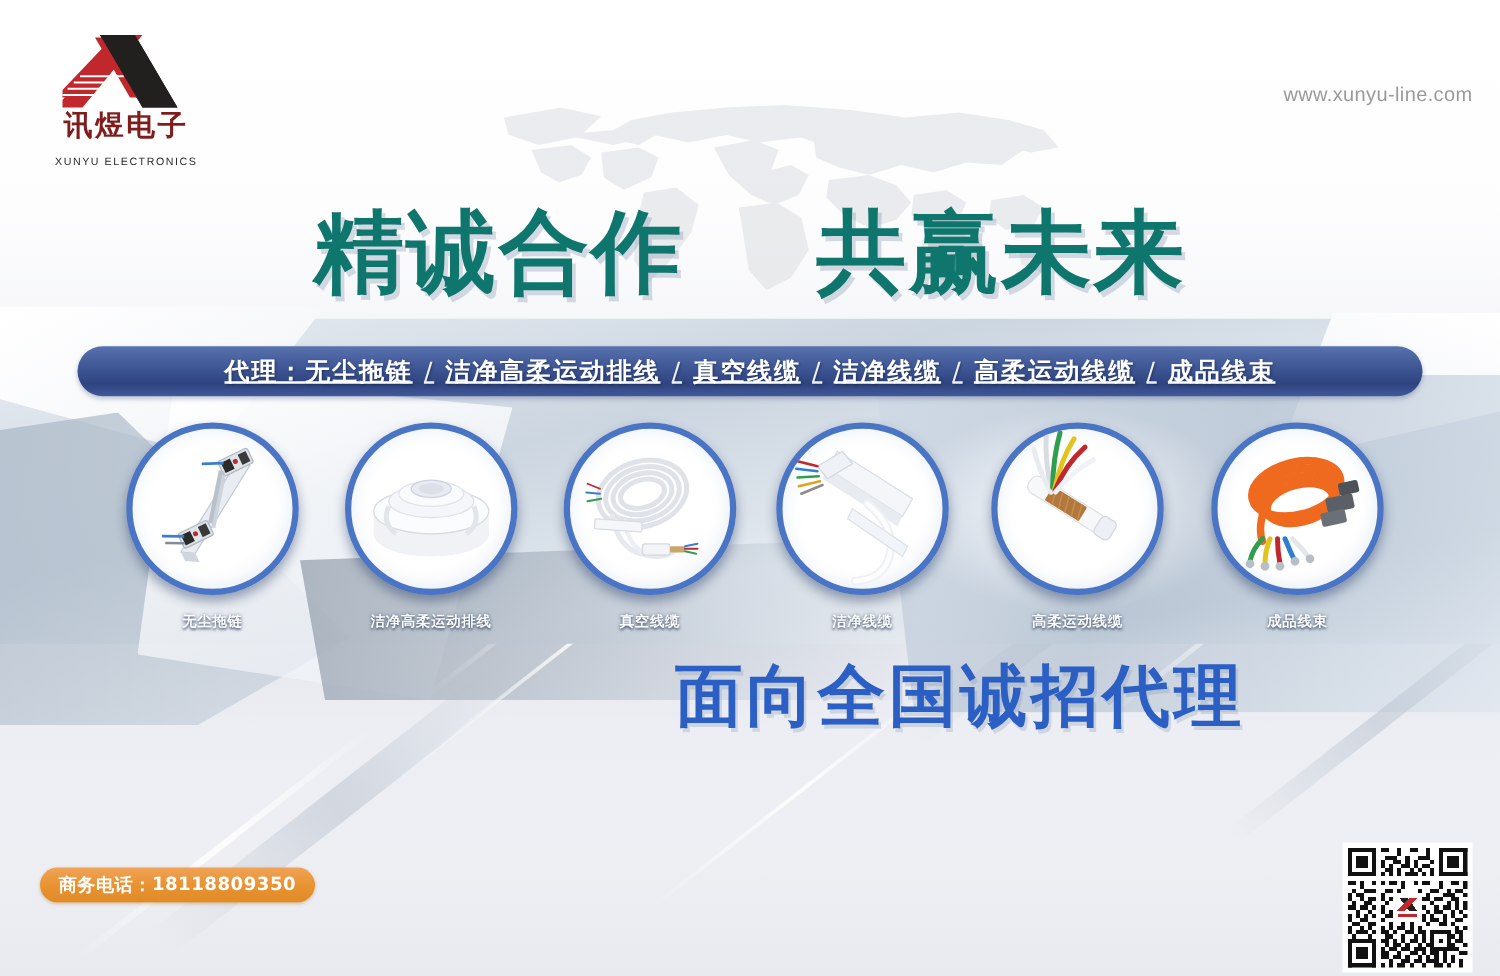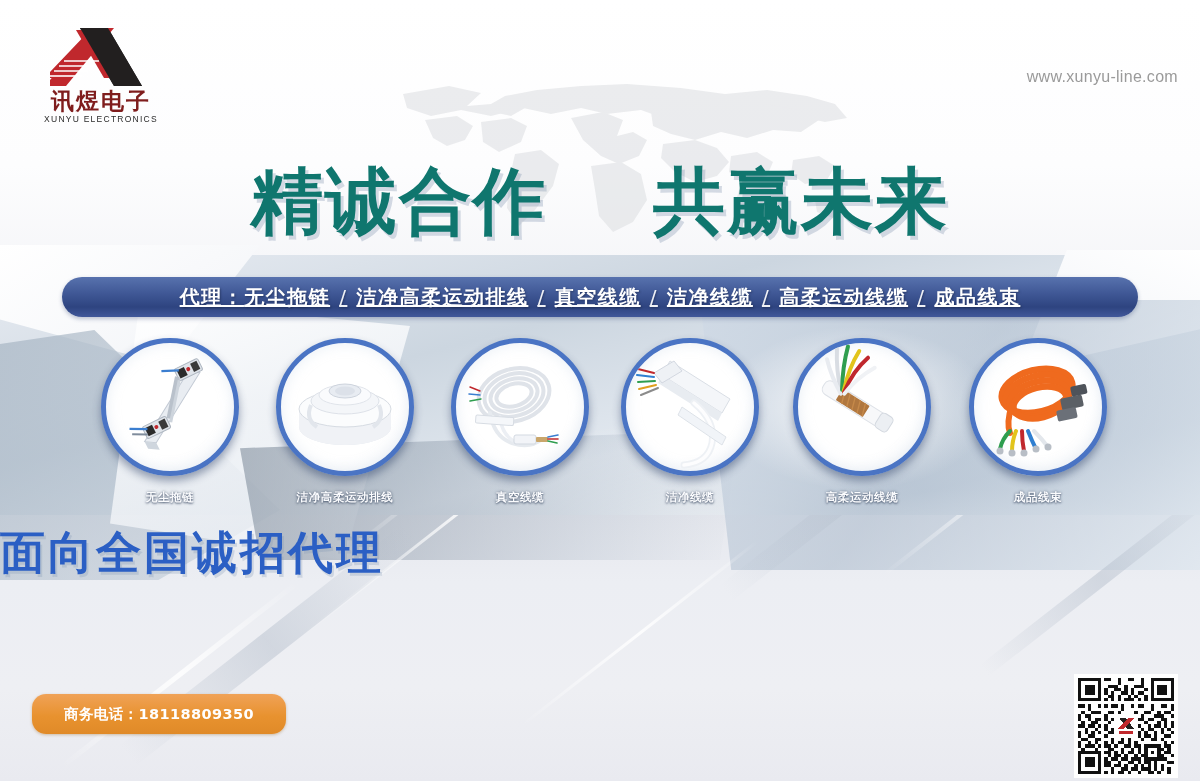--- a/index.html
+++ b/index.html
@@ -132,21 +132,21 @@
     font-family: "DejaVu Sans", sans-serif;
     line-height: 1.05;
     text-align: center;
   }
   .logo-en {
     font-size: 8.5px;
     letter-spacing: 1.25px;
     color: #2a2a2a;
     font-family: "Liberation Sans", sans-serif;
     text-align: center;
-    margin-top: 1px;
+    margin-top: 11px;
   }
 
   
   .website {
     position: absolute;
     right: 22px; top: 68px;
     font-size: 16px;
     color: #9a9a9a;
     letter-spacing: .3px;
     font-family: "Liberation Sans", sans-serif;
@@ -230,37 +230,37 @@
     letter-spacing: .6px;
     text-shadow: 0 1px 2px rgba(60,75,100,.75), 0 0 3px rgba(50,65,90,.6);
     white-space: nowrap;
   }
 
   
   .cta-headline {
     position: absolute;
     left: 0; top: 530px;
     width: 996px;
-    text-align: left;
+    text-align: right;
     font-family: "DejaVu Sans", sans-serif;
     font-weight: bold;
-    font-size: 45px;
+    font-size: 54px;
     line-height: 1;
     color: #2b5fc4;
     letter-spacing: 3px;
     text-shadow: 2px 3px 0 rgba(130,150,180,.28);
     white-space: nowrap;
   }
 
   
   .phone-pill {
     position: absolute;
     left: 32px; top: 694px;
-    height: 40px;
-    padding: 0 32px;
+    height: 28px;
+    padding: 0 15px;
     border-radius: 14px;
     background: linear-gradient(180deg, #f0a257 0%, #e8922f 55%, #e08a28 100%);
     box-shadow: 0 1px 3px rgba(150,95,20,.35);
     display: flex;
     align-items: center;
     color: #ffffff;
     font-family: "DejaVu Sans", sans-serif;
     font-size: 14.5px;
     font-weight: bold;
     letter-spacing: .4px;

